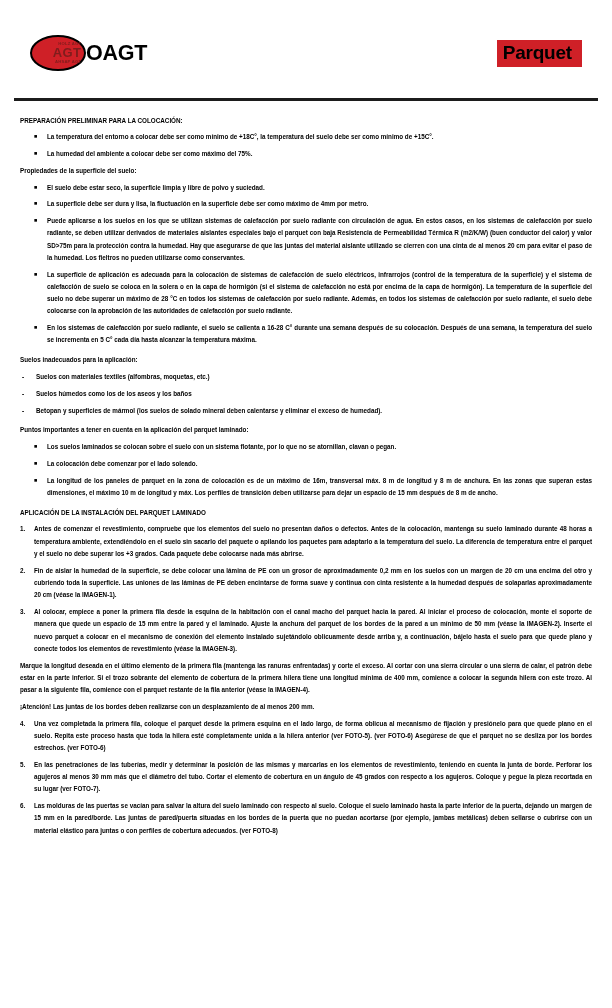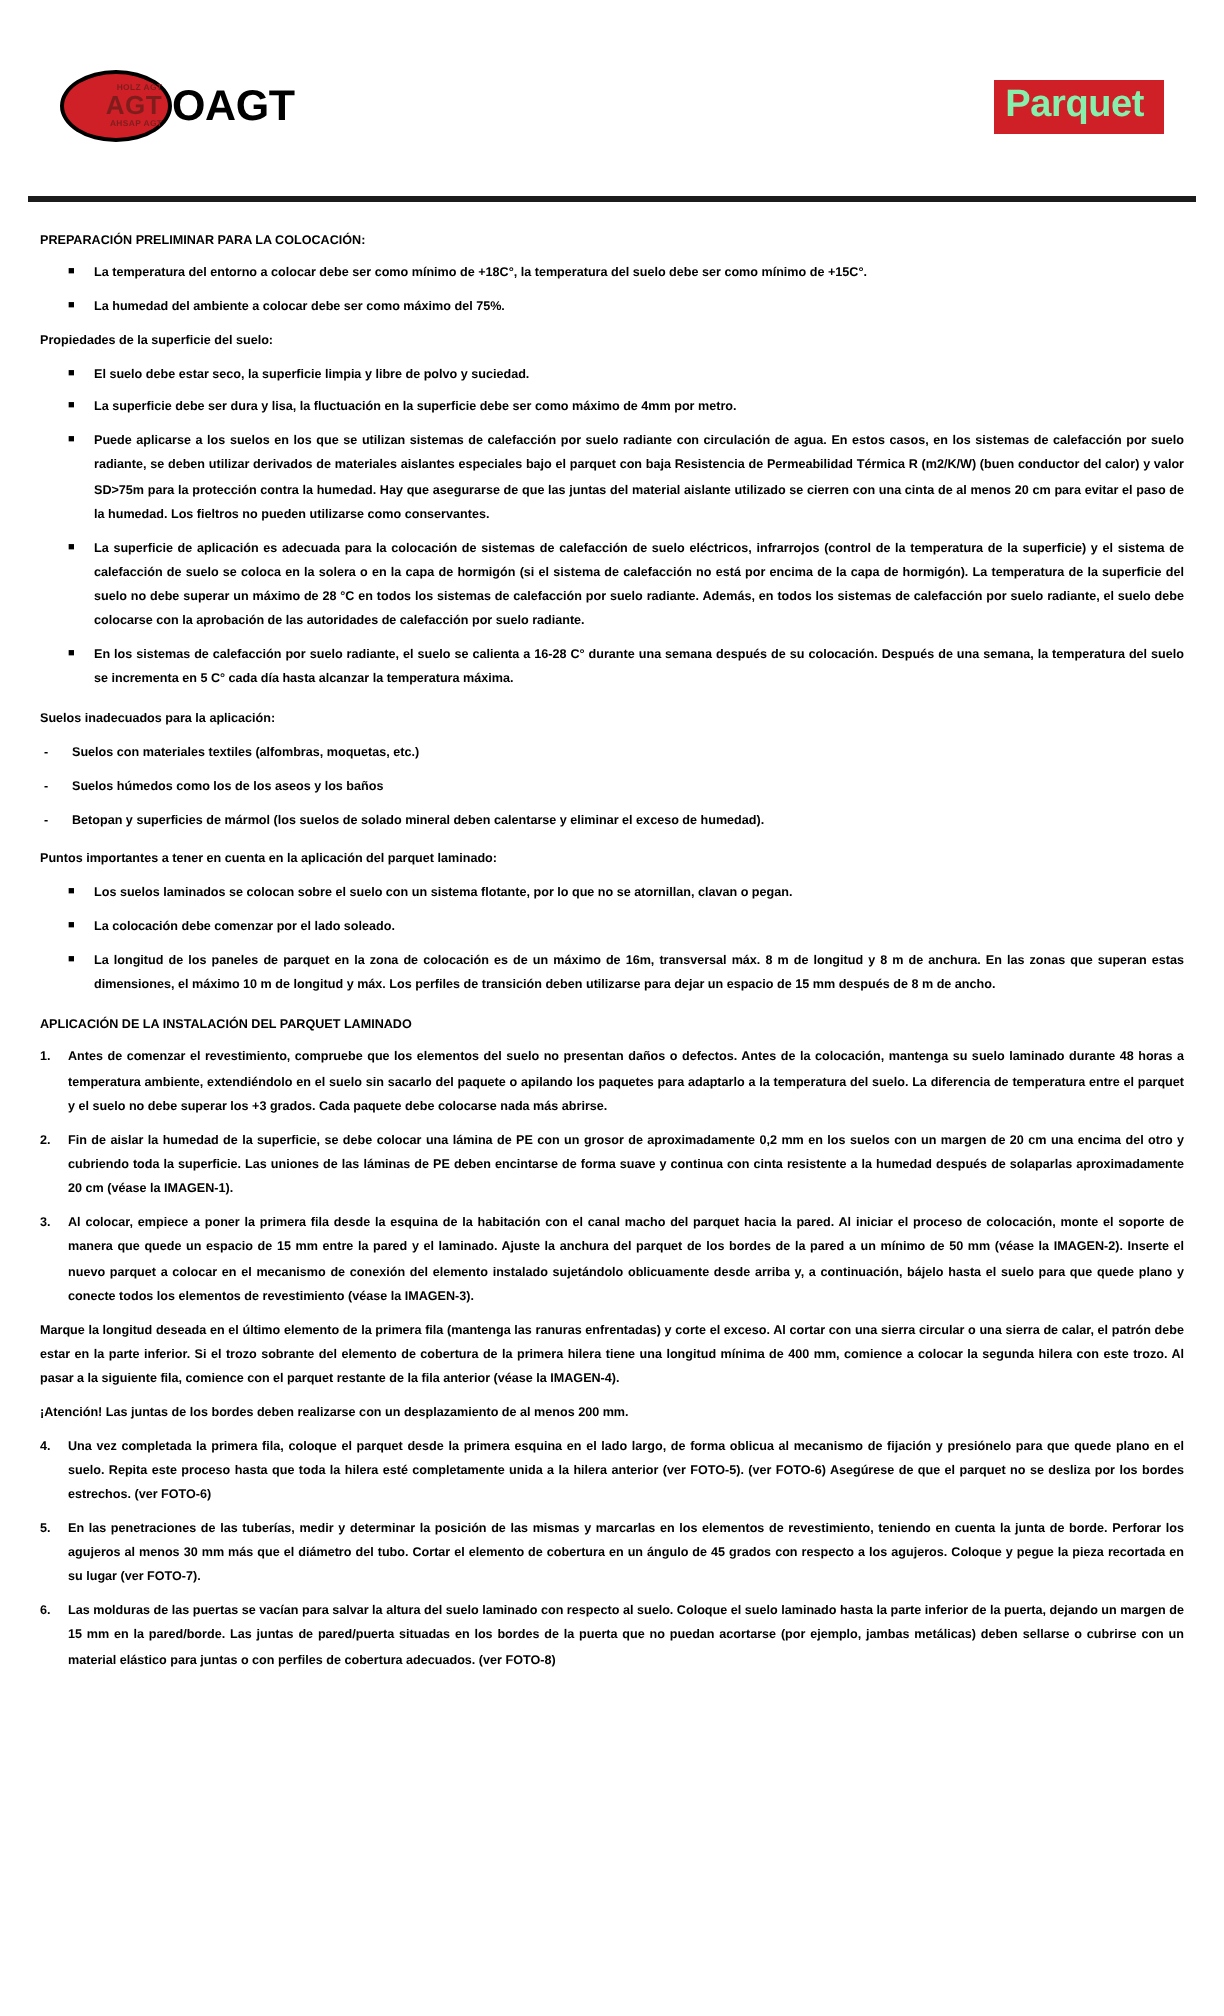--- a/index.html
+++ b/index.html
@@ -80,21 +80,21 @@
   }
   .title-sub {
     font-size: 21.5px;
     font-weight: bold;
     letter-spacing: -0.2px;
     white-space: nowrap;
   }
   .brand-badge {
     flex: 0 0 auto;
     background: #cf2027;
-    color: #86efac;
+    color: #000000;
     font-size: 19px;
     font-weight: bold;
     padding: 2px 10px 3px 6px;
     margin-right: 8px;
     letter-spacing: -0.2px;
   }
   .rule {
     height: 2.5px;
     background: #1c1c1c;
     margin: 14px 0 14px 0;

